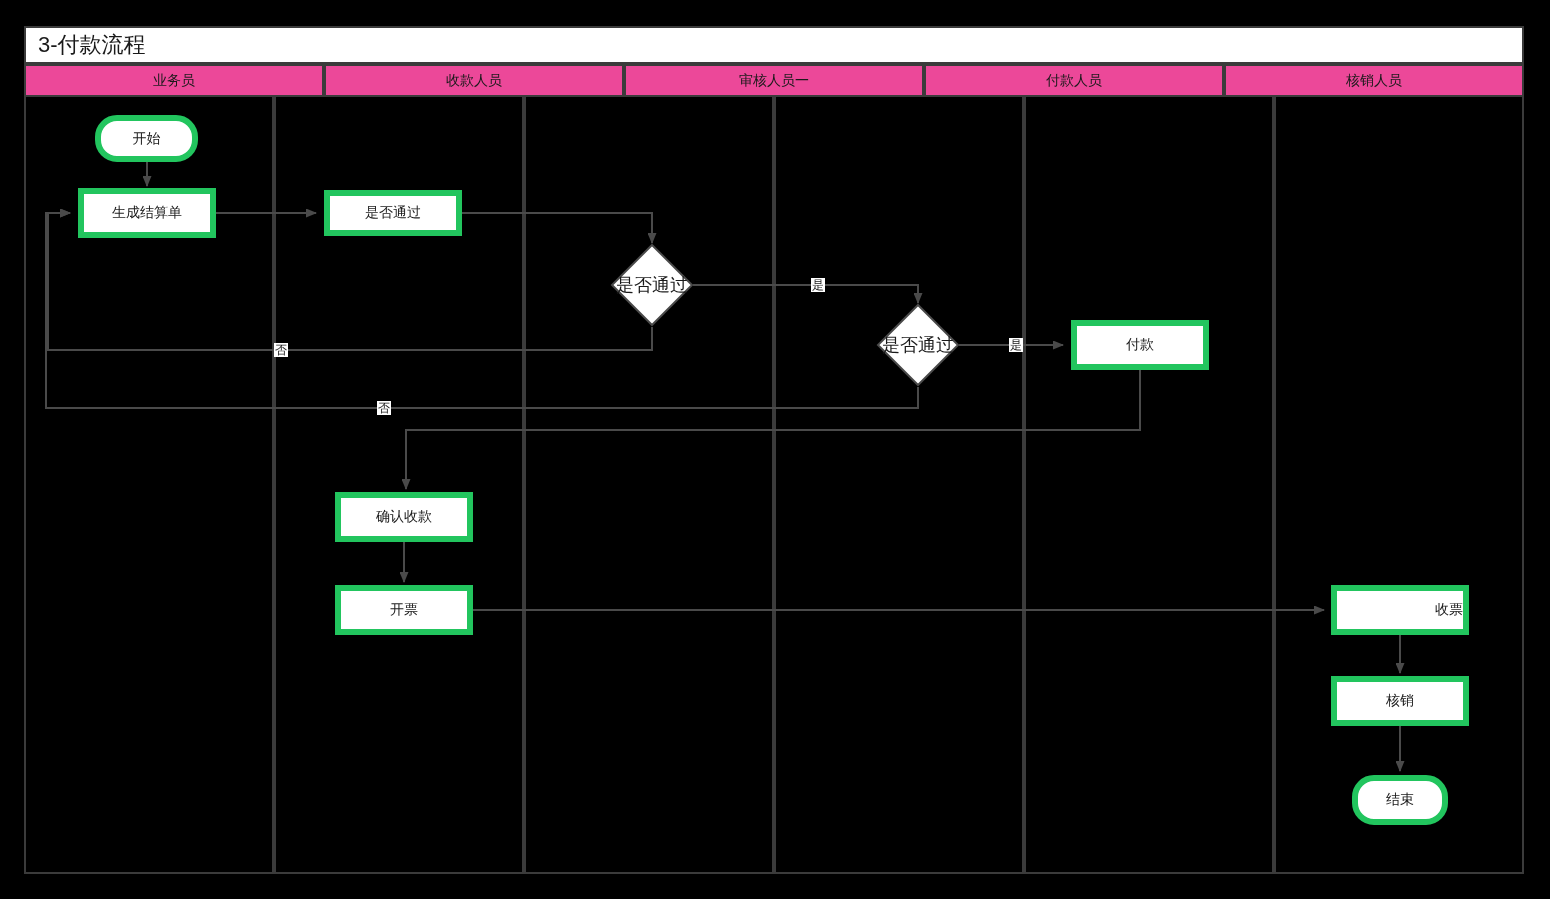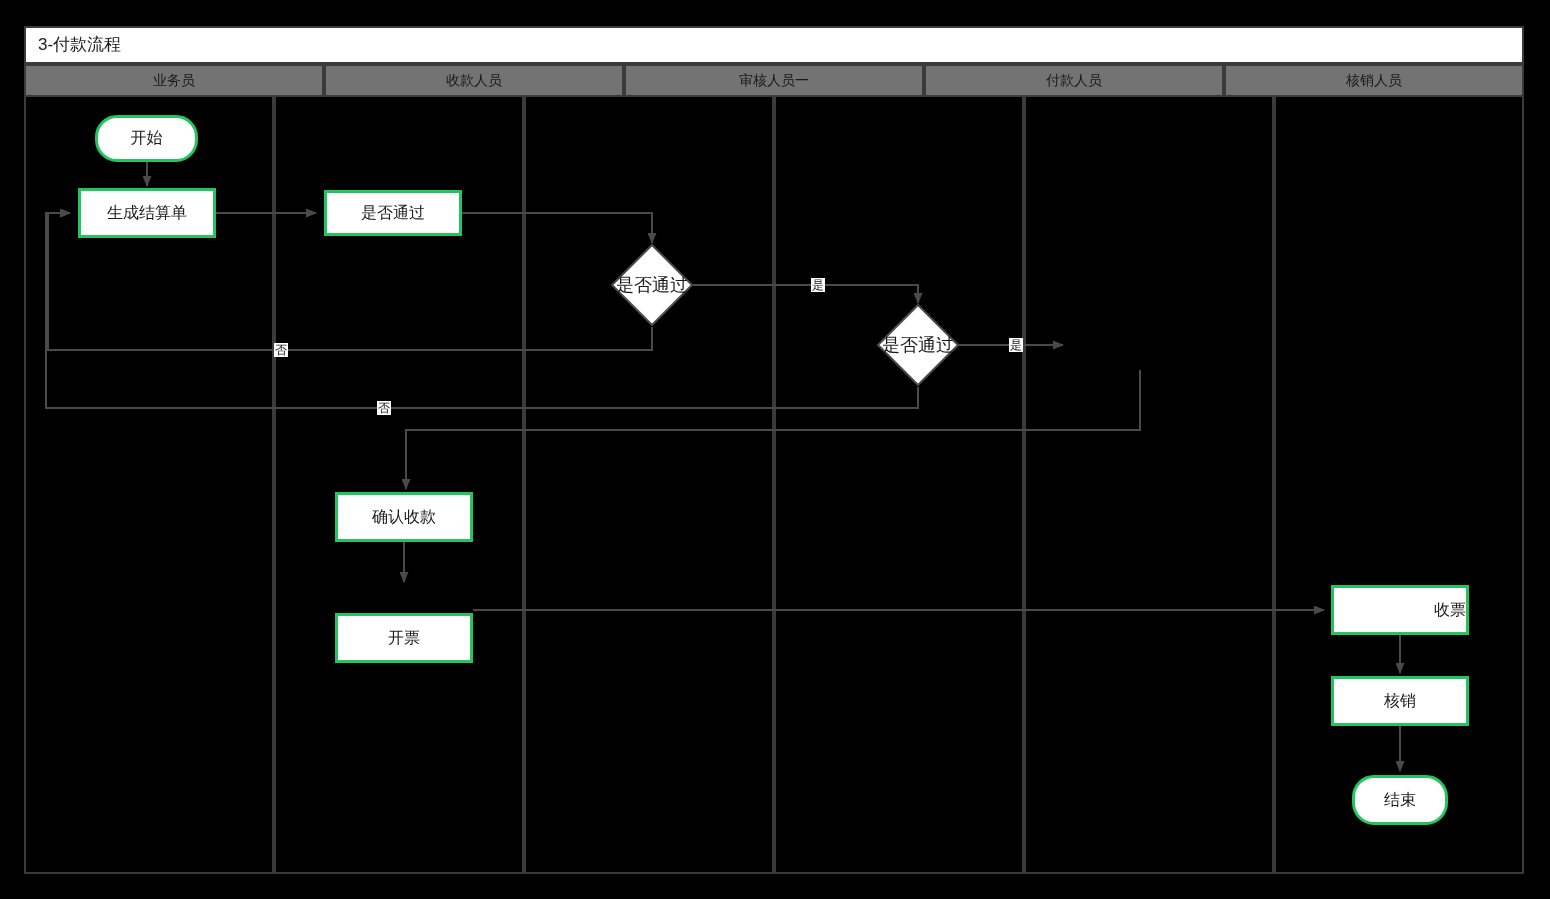--- a/index.html
+++ b/index.html
@@ -31,39 +31,39 @@
   .pool-title {
     position: absolute;
     left: 24px;
     top: 26px;
     width: 1500px;
     height: 38px;
     box-sizing: border-box;
     border: 2px solid #3b3b3b;
     background: #ffffff;
     color: #1a1a1a;
-    font-size: 17px;
+    font-size: 22px;
     line-height: 34px;
     padding-left: 12px;
     white-space: nowrap;
   }
   .lane-header-row {
     position: absolute;
     left: 24px;
     top: 64px;
     width: 1500px;
     height: 33px;
     display: flex;
     box-sizing: border-box;
   }
   .lane-header {
     flex: 1 1 0;
     box-sizing: border-box;
     border: 2px solid #3b3b3b;
-    background: #737373;
+    background: #ec4899;
     color: #1a1a1a;
     font-size: 14px;
     display: flex;
     align-items: center;
     justify-content: center;
     white-space: nowrap;
   }
   .lane-body-row {
     position: absolute;
     left: 24px;
@@ -86,23 +86,23 @@
     left: 0;
     top: 0;
     width: 1550px;
     height: 899px;
     pointer-events: none;
   }
   .node {
     position: absolute;
     box-sizing: border-box;
     background: #ffffff;
-    border: 3px solid #22c55e;
-    color: #1a1a1a;
-    font-size: 16px;
+    border: 6px solid #22c55e;
+    color: #1a1a1a;
+    font-size: 14px;
     display: flex;
     align-items: center;
     justify-content: center;
     white-space: nowrap;
   }
   .node.terminator {
     border-radius: 22px;
   }
   .diamond-wrap {
     position: absolute;
@@ -215,26 +215,29 @@
     <div class="diamond-label">是否通过</div>
   </div>
 
   <div class="diamond-wrap" style="left:876px; top:303px; width:84px; height:84px;">
     <svg width="84" height="84" viewBox="0 0 84 84">
       <polygon points="42,2 82,42 42,82 2,42" fill="#ffffff" stroke="#4a4a4a" stroke-width="2"></polygon>
     </svg>
     <div class="diamond-label">是否通过</div>
   </div>
 
+  <div class="node" style="left:1071px; top:320px; width:138px; height:50px;">
+    <span>付款</span>
+  </div>
 
   <div class="node" style="left:335px; top:492px; width:138px; height:50px;text-align:right;">
     <span>确认收款</span>
   </div>
 
-  <div class="node" style="left:335px; top:585px; width:138px; height:50px;margin-top:28px;">
+  <div class="node" style="left:335px; top:585px; width:138px; height:50px;">
     <span>开票</span>
   </div>
 
   <div class="node" style="left:1331px; top:585px; width:138px; height:50px;justify-content:flex-end;">
     <span>收票</span>
   </div>
 
   <div class="node" style="left:1331px; top:676px; width:138px; height:50px;">
     <span>核销</span>
   </div>

